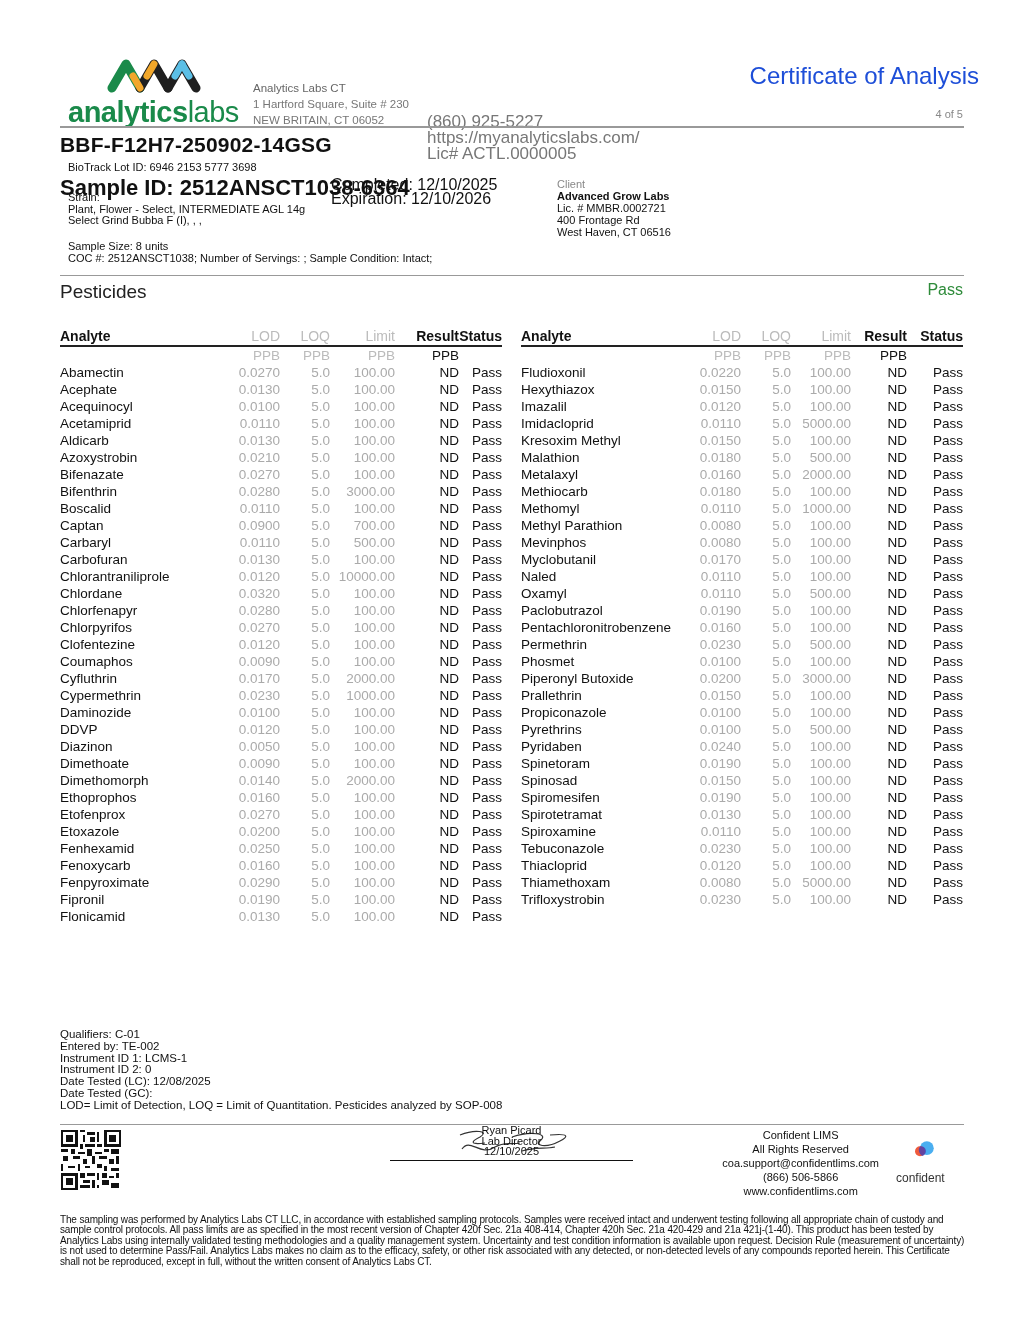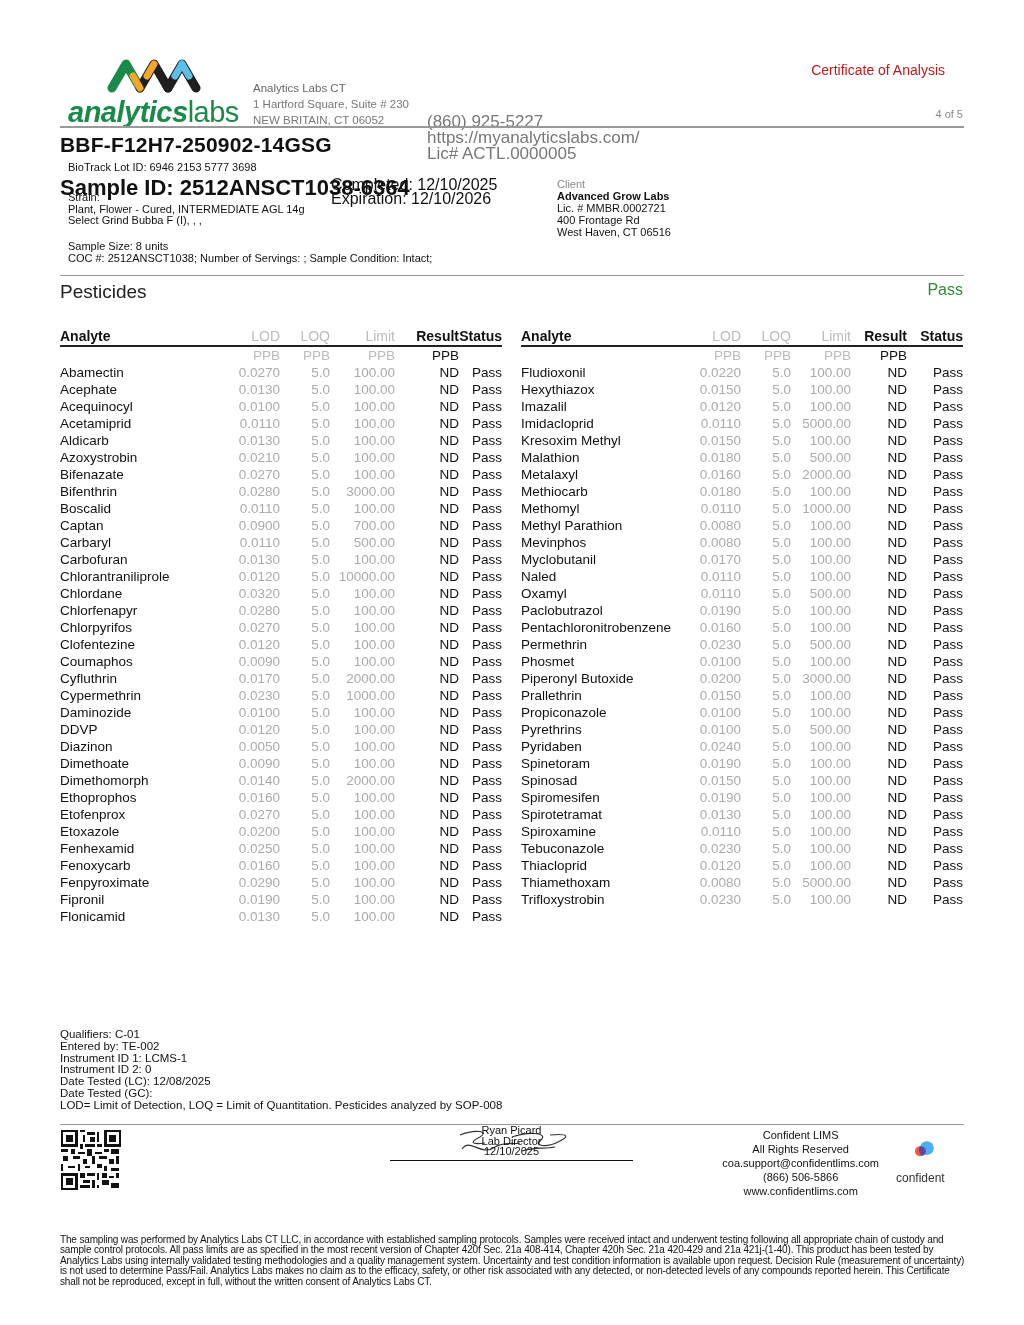--- a/index.html
+++ b/index.html
@@ -1,26 +1,26 @@
 <!DOCTYPE html>
 <html><head>
 <meta charset="utf-8">
 <style>
   html, body { margin: 0; padding: 0; background: #fff; }
   body { width: 1024px; height: 1325px; position: relative; font-family: "Liberation Sans", "DejaVu Sans", sans-serif; color: #111; overflow: hidden; }
   .abs { position: absolute; }
   
   .logo { left: 60px; top: 58px; width: 175px; height: 70px; }
   .logo-word { position: absolute; left: 8px; top: 38px; font-size: 29px; letter-spacing: -0.5px; color: #1a8a4a; white-space: nowrap; }
-  .logo-word b { font-weight: 700; font-style: italic; }
+  .logo-word b { font-weight: 700; }
   .logo-word span.light { font-weight: 400; color: #1a8a4a; }
   .lab-block { left: 253px; top: 68px; font-size: 11.5px; line-height: 16px; color: #777; }
   .lab-block .name { font-weight: 400; color: #666; margin-top: 12px; }
   .contact-block { left: 427px; top: 76px; font-size: 17px; line-height: 16px; color: #777; margin-top: 38px; }
-  .coa-title { right: 79px; top: 62px; font-size: 14px; color: #b91c1c; }
+  .coa-title { right: 45px; top: 62px; font-size: 24px; color: #1d4ed8; }
   .page-num { right: 61px; top: 108px; font-size: 11px; color: #888; }
   .hr-top { left: 60px; right: 60px; top: 126px; height: 2px; background: #999; }
   
   .batch-id { left: 60px; top: 133px; font-size: 21px; font-weight: 700; color: #111; letter-spacing: 0.2px; }
   .info-small { font-size: 11px; line-height: 11.5px; color: #111; margin-left: 8px; }
   .biotrack { left: 60px; top: 162px; }
   .sample-id { left: 60px; top: 175px; font-size: 22px; font-weight: 700; }
   .strain-block { left: 60px; top: 192px; }
   .dates-block { left: 331px; top: 178px; font-size: 16px; line-height: 14px; }
   .sample-size { left: 60px; top: 241px; }
@@ -46,21 +46,21 @@
   
   .qualifiers { left: 60px; top: 1029px; font-size: 11.5px; line-height: 11.8px; }
   .hr-bottom { left: 60px; right: 60px; top: 1124px; height: 1px; background: #999; }
   .qr { left: 61px; top: 1130px; width: 60px; height: 60px; }
   .signature { left: 450px; top: 1127px; width: 130px; height: 34px; }
   .sig-line { left: 390px; top: 1160px; width: 243px; height: 1px; background: #111; }
   .sig-text { left: 390px; width: 243px; top: 1125px; font-size: 11px; line-height: 10.5px; text-align: center; }
   .lims-block { right: 145px; top: 1128px; font-size: 11px; line-height: 14px; text-align: center; }
   .confident-logo { left: 895px; top: 1140px; width: 60px; height: 48px; }
   .confident-word { left: 896px; top: 1171px; font-size: 12px; color: #333; }
-  .disclaimer { left: 60px; width: 905px; top: 1215px; font-size: 10px; line-height: 10.4px; letter-spacing: -0.15px; margin-top: 20px; }
+  .disclaimer { left: 60px; width: 905px; top: 1215px; font-size: 10px; line-height: 10.4px; letter-spacing: -0.15px; }
 </style>
 </head>
 <body>
 
 <div class="abs logo">
   <svg width="130" height="36" viewBox="0 0 130 36" style="position:absolute;left:44px;top:0;">
     <path d="M8 30 L22 6 L36 30" fill="none" stroke="#1a8a4a" stroke-width="9" stroke-linecap="round" stroke-linejoin="round"></path>
     <path d="M36 30 L50 6 L64 30" fill="none" stroke="#1f1f1f" stroke-width="9" stroke-linecap="round" stroke-linejoin="round"></path>
     <path d="M64 30 L78 6 L92 30" fill="none" stroke="#1f1f1f" stroke-width="9" stroke-linecap="round" stroke-linejoin="round"></path>
     <path d="M29 18 L36 30" fill="none" stroke="#f2a72a" stroke-width="7" stroke-linecap="round"></path>
@@ -83,21 +83,21 @@
 </div>
 <div class="abs coa-title">Certificate of Analysis</div>
 <div class="abs page-num">4 of 5</div>
 <div class="abs hr-top"></div>
 
 <div class="abs batch-id">BBF-F12H7-250902-14GSG</div>
 <div class="abs info-small biotrack">BioTrack Lot ID: 6946 2153 5777 3698</div>
 <div class="abs sample-id">Sample ID: 2512ANSCT1038-6364</div>
 <div class="abs info-small strain-block">
   <div>Strain:</div>
-  <div>Plant, Flower - Cured, INTERMEDIATE AGL 14g</div>
+  <div>Plant, Flower - Select, INTERMEDIATE AGL 14g</div>
   <div>Select Grind Bubba F (I), , ,</div>
 </div>
 <div class="abs dates-block">
   <div>Completed: 12/10/2025</div>
   <div>Expiration: 12/10/2026</div>
 </div>
 <div class="abs info-small sample-size">
   <div>Sample Size: 8 units</div>
   <div>COC #: 2512ANSCT1038; Number of Servings: ; Sample Condition: Intact;</div>
 </div>

